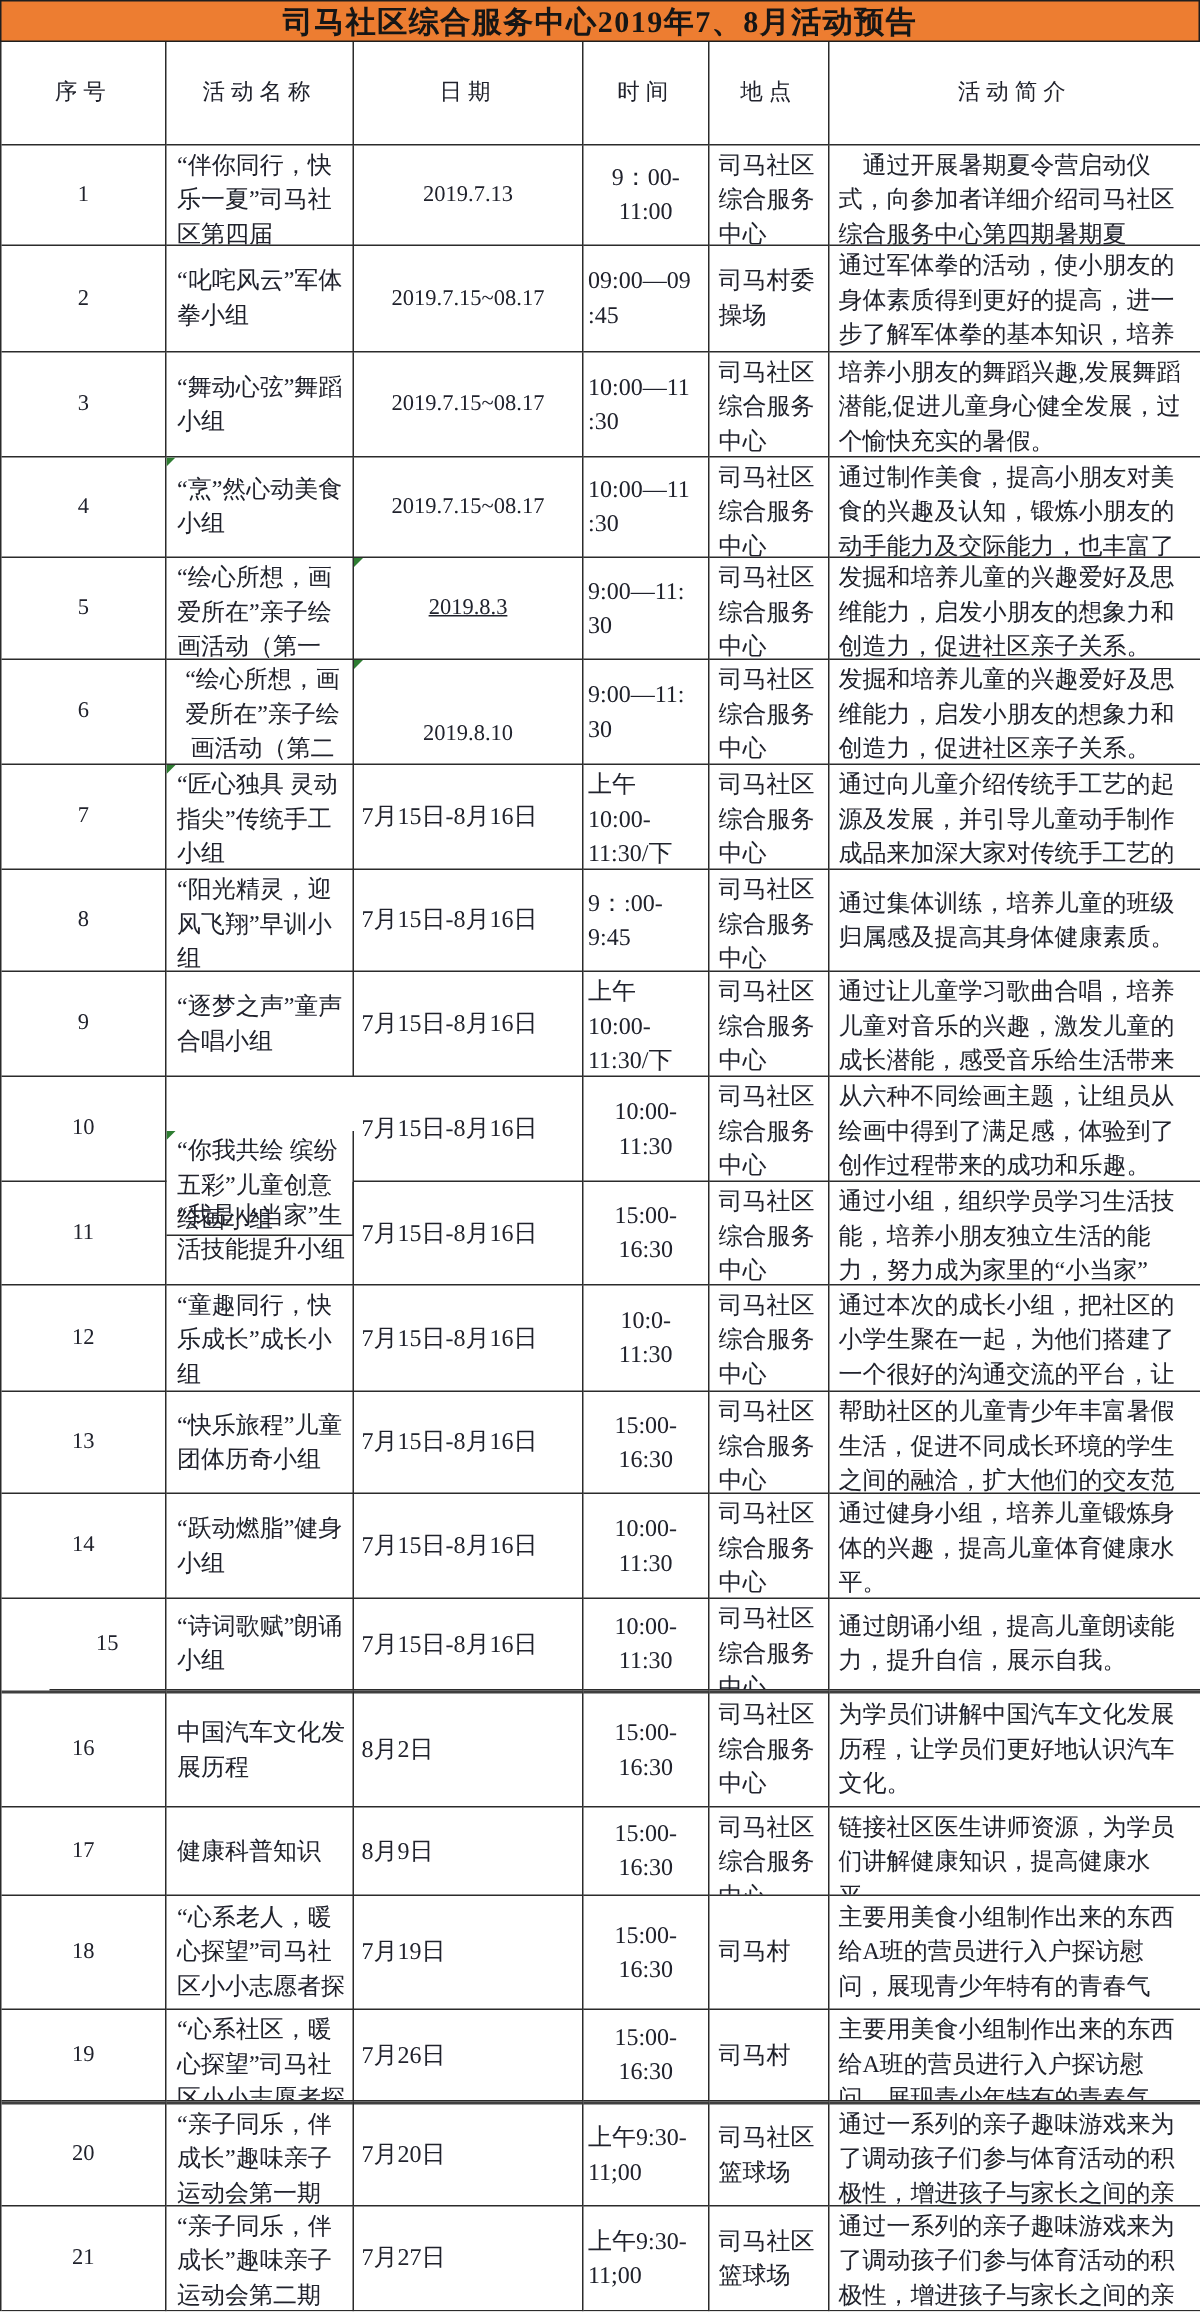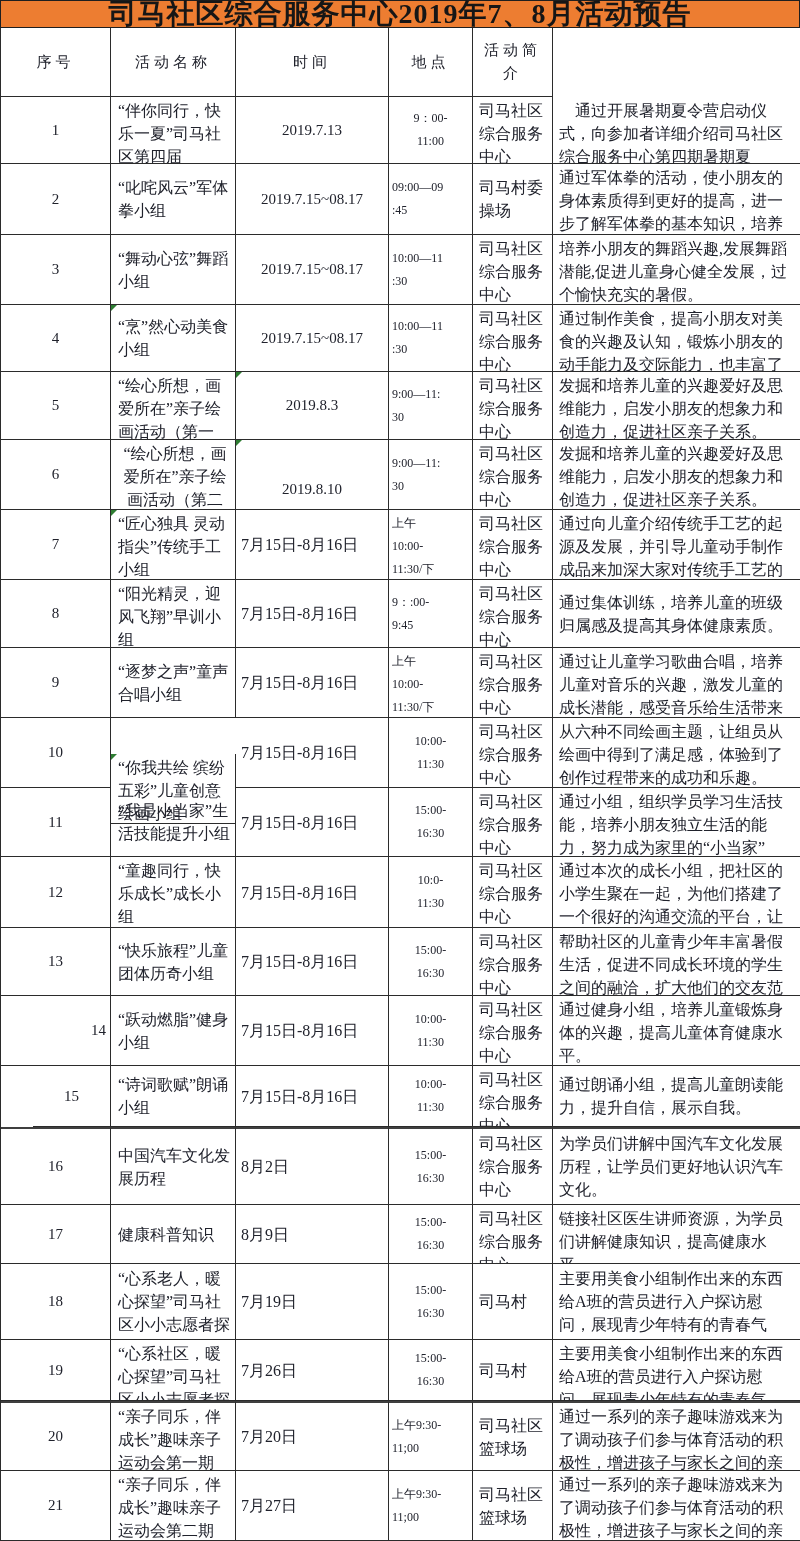--- a/index.html
+++ b/index.html
@@ -4,36 +4,36 @@
 <style>
   * { margin:0; padding:0; box-sizing:border-box; }
   html,body { background:#ffffff; }
   .page {
     position:relative; width:800px; height:1541px; background:#ffffff;
     font-family:"Liberation Serif", serif; color:#20222c; overflow:hidden;
   }
   .title-bar {
     height:28px; background:#ED7D31; border:1px solid #1f1f1f;
     display:flex; align-items:center; justify-content:center;
-    font-size:28px; font-weight:bold; color:#161616; letter-spacing:1px;
+    font-size:20px; font-weight:bold; color:#161616; letter-spacing:1px;
   }
   .grid { border-left:1px solid #2b2b2b; }
   .row { display:grid; grid-template-columns:110px 125px 153px 84px 80px 248px; }
   .cell {
     border-right:1px solid #2b2b2b; border-bottom:1px solid #2b2b2b;
     overflow:hidden; display:flex; align-items:center; justify-content:center;
     padding:2px 4px; font-size:16px; line-height:23px; text-align:center;
     word-break:break-all; position:relative;
   }
   .thead .cell { height:69px; font-size:15px; letter-spacing:4px; }
   .c-seq { font-size:15px; }
   .c-name { justify-content:flex-start; text-align:left; padding:2px 3px 2px 7px; }
   .c-date { font-size:15px; }
   .c-date.left { justify-content:flex-start; text-align:left; font-size:16px; padding-left:5px; }
-  .c-time { white-space:pre-line; font-size:12px; }
+  .c-time { white-space:pre-line; font-size:16px; }
   .c-time.left { justify-content:flex-start; text-align:left; padding-left:3px; }
   .c-loc { justify-content:flex-start; text-align:left; padding-left:6px; }
   .c-intro { justify-content:flex-start; text-align:left; padding:2px 10px 2px 6px; }
   .c-intro.indent .v { text-indent:1em; }
   .c-date.bottom { align-items:flex-end; padding-bottom:8px; }
   .row.thick-top .cell { border-top:2px solid #3f3f3f; }
   .marker {
     position:absolute; top:0; left:0; width:0; height:0;
     border-top:6px solid #2e7d32; border-right:6px solid transparent;
   }
@@ -46,20 +46,23 @@
   <div class="title-bar" style="background: rgb(237, 125, 49);">司马社区综合服务中心2019年7、8月活动预告</div>
   <div class="grid">
     <div class="row thead" id="thead">
         <div class="cell">
           <span class="v">序号</span>
         </div>
         <div class="cell">
           <span class="v">活动名称</span>
         </div>
         <div class="cell">
+          <span class="v">日期</span>
+        </div>
+        <div class="cell">
           <span class="v">时间</span>
         </div>
         <div class="cell">
           <span class="v">地点</span>
         </div>
         <div class="cell">
           <span class="v">活动简介</span>
         </div>
       </div>
     <div id="tbody">
@@ -144,21 +147,21 @@
           </div>
   </div>
 
   <div class="row" style="height: 68px; grid-auto-rows: 68px;">
     <div class="cell c-seq" style="height: 68px;">
             <span class="v">5</span>
           </div>
     <div class="cell c-name" style="height: 68px;">
             <span class="v">“绘心所想，画爱所在”亲子绘画活动（第一</span>
           </div>
-    <div class="cell c-date" style="height: 68px;">
+    <div class="cell c-date" style="height: 68px; text-decoration: underline;">
             <span class="v">2019.8.3</span>
             <span class="marker" style="border-top-color: rgb(46, 125, 50);"></span>
           </div>
     <div class="cell c-time left" style="height: 68px;"><span class="v">9:00—11:
 30</span></div>
     <div class="cell c-loc" style="height: 68px;">
             <span class="v">司马社区综合服务中心</span>
           </div>
     <div class="cell c-intro" style="height: 68px;">
             <span class="v">发掘和培养儿童的兴趣爱好及思维能力，启发小朋友的想象力和创造力，促进社区亲子关系。</span>
@@ -324,21 +327,21 @@
 16:30</span></div>
     <div class="cell c-loc" style="height: 68px;">
             <span class="v">司马社区综合服务中心</span>
           </div>
     <div class="cell c-intro" style="height: 68px;">
             <span class="v">帮助社区的儿童青少年丰富暑假生活，促进不同成长环境的学生之间的融洽，扩大他们的交友范</span>
           </div>
   </div>
 
   <div class="row" style="height: 70px; grid-auto-rows: 70px;">
-    <div class="cell c-seq" style="height: 70px; justify-content: flex-end;">
+    <div class="cell c-seq" style="height: 70px;">
             <span class="v">14</span>
           </div>
     <div class="cell c-name" style="height: 70px;">
             <span class="v">“跃动燃脂”健身小组</span>
           </div>
     <div class="cell c-date left" style="height: 70px;">
             <span class="v">7月15日-8月16日</span>
           </div>
     <div class="cell c-time" style="height: 70px;"><span class="v">10:00-
 11:30</span></div>

